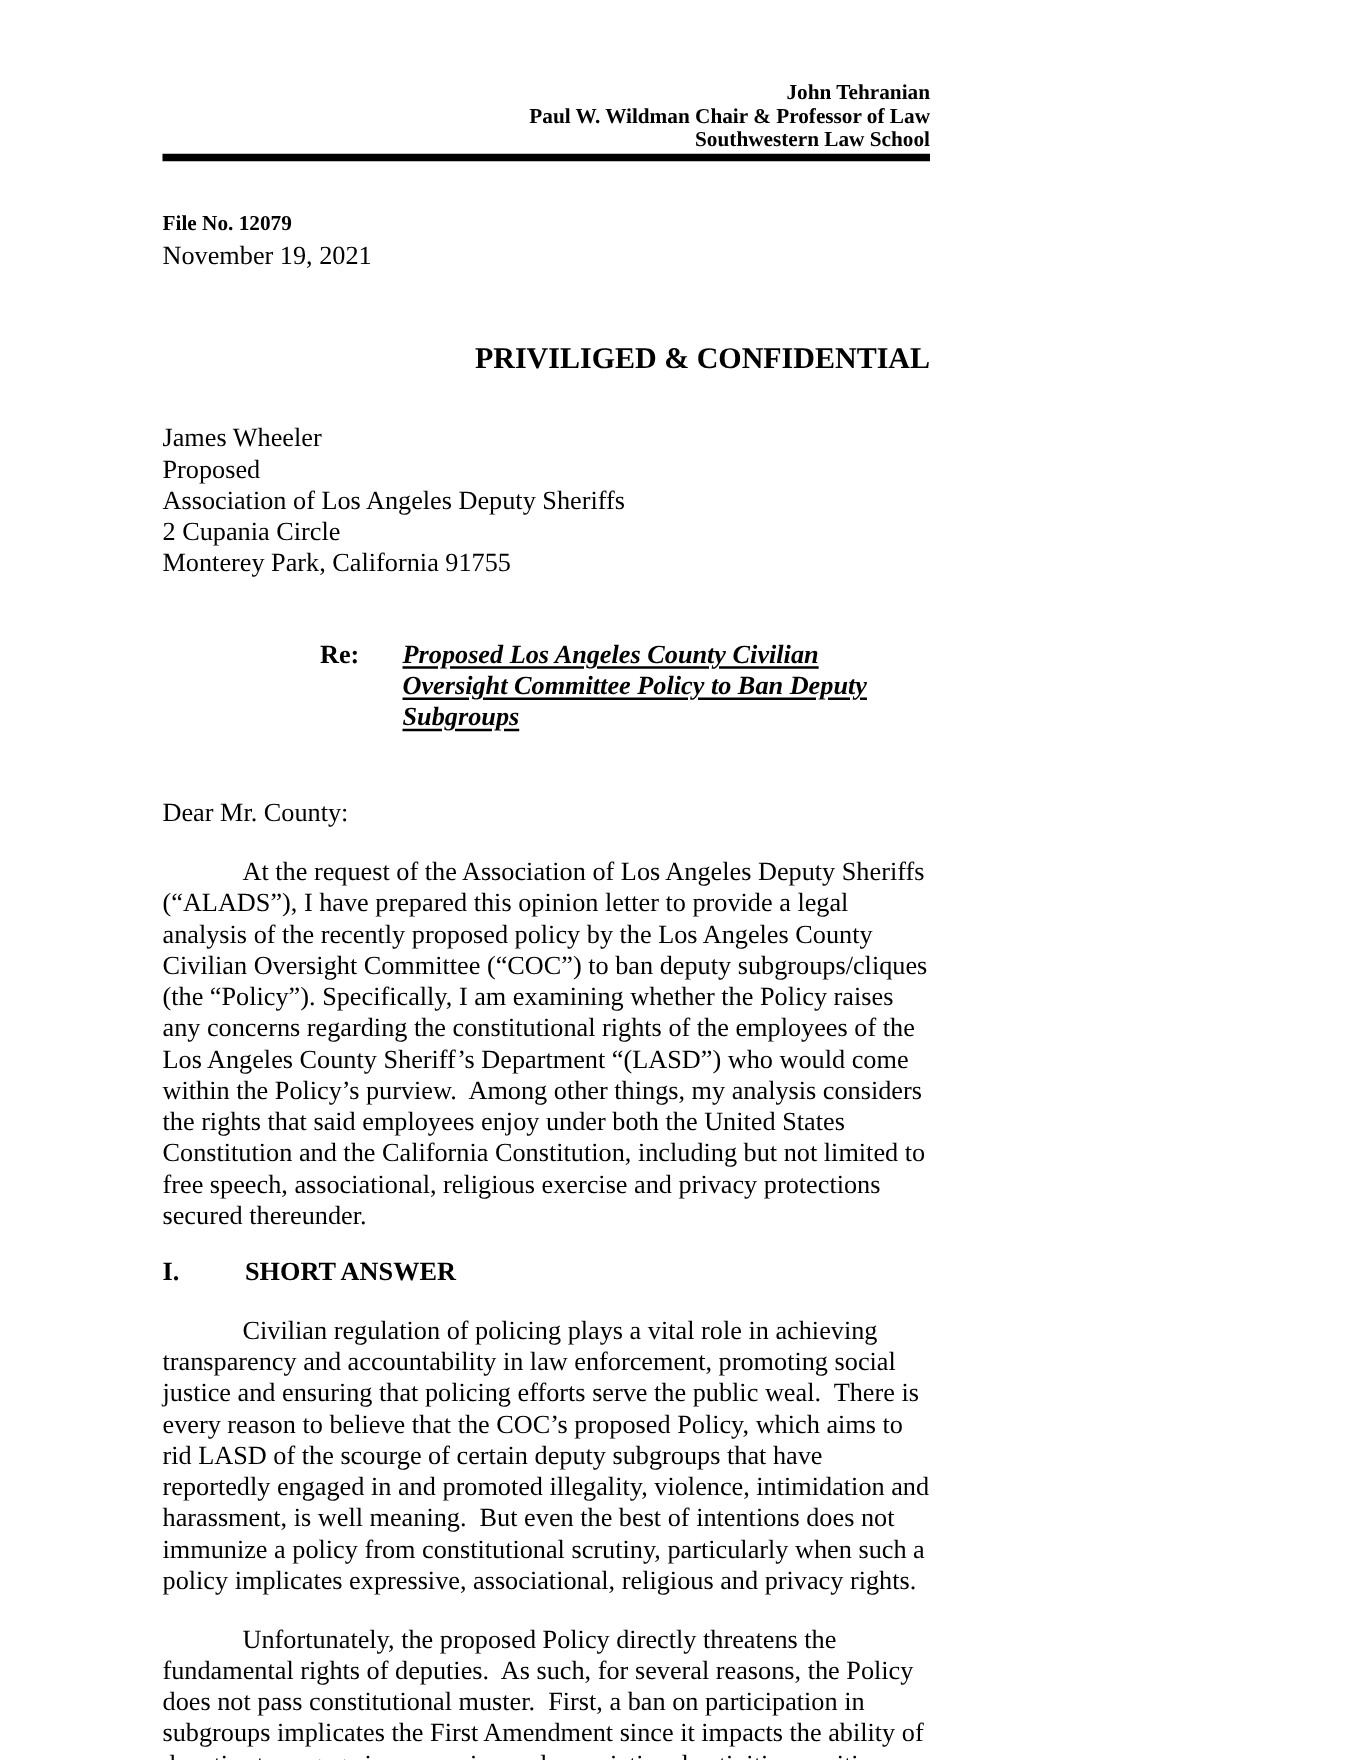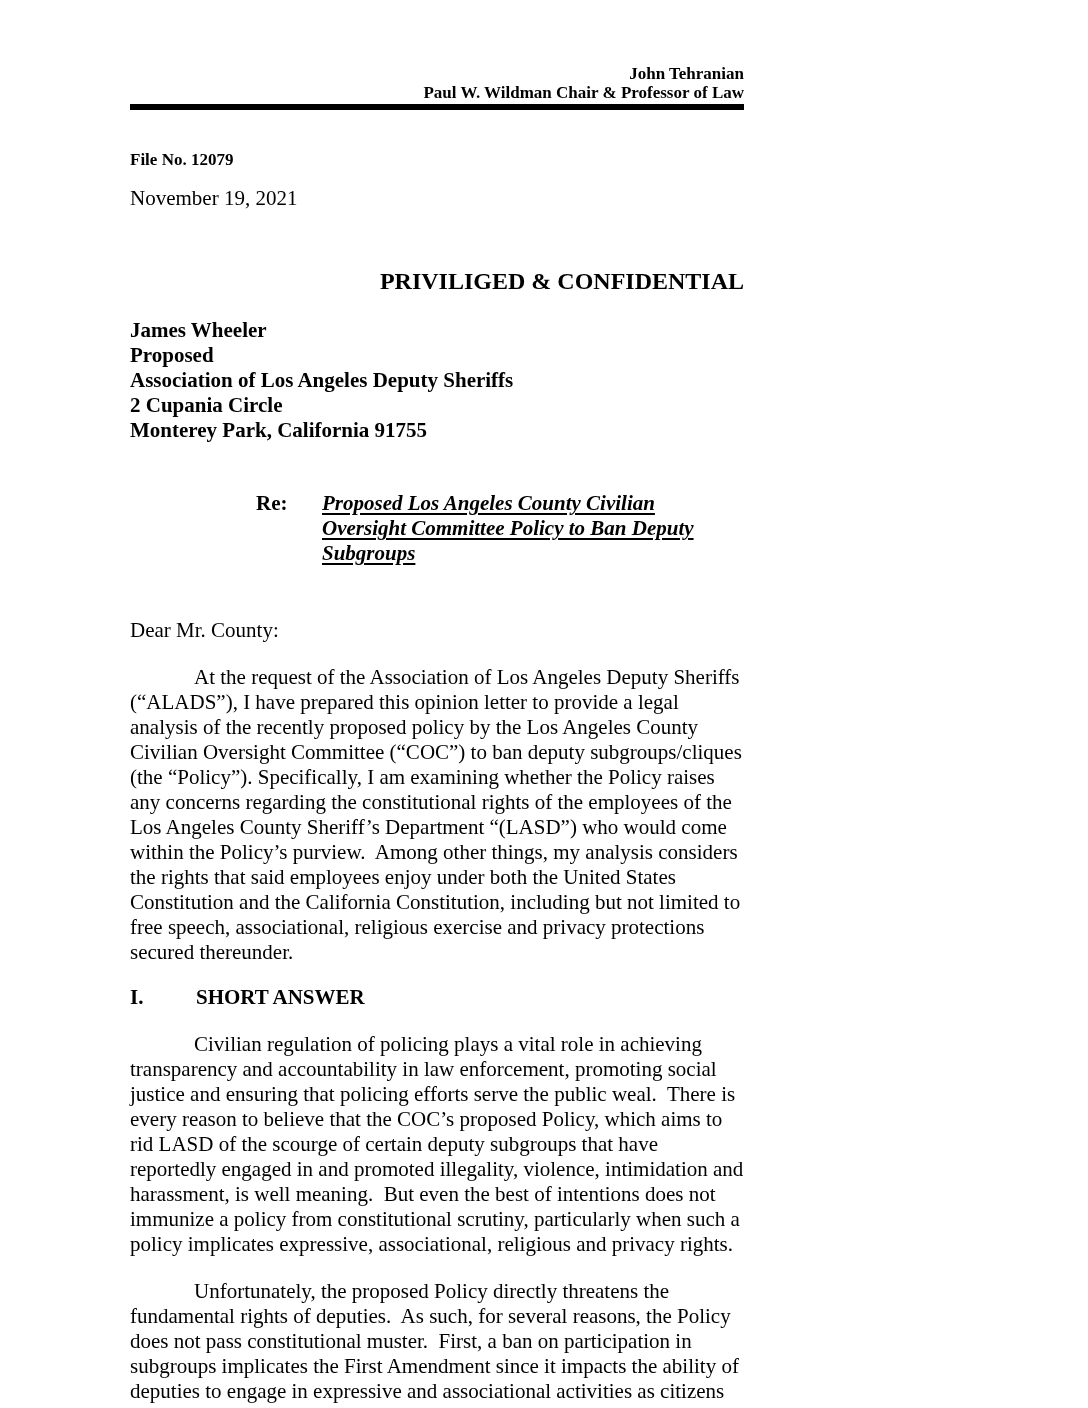--- a/index.html
+++ b/index.html
@@ -32,32 +32,31 @@
     margin-top: 2px;
   }
   .file-no {
     text-align: left;
     font-weight: bold;
     font-size: 17px;
     line-height: 20px;
     margin-top: 40px;
   }
   .date-line {
-    margin-top: 16px;
+    margin-top: 3px;
   }
   .doc-title {
     text-align: right;
     font-weight: bold;
     font-size: 24px;
     line-height: 29px;
     margin: 56px 0 0 0;
   }
   .recipient {
-    margin-top: 22px;
-    font-weight: bold;
+    margin-top: 36px;
   }
   .re-block {
     display: flex;
     margin-top: 48px;
     padding-left: 126px;
   }
   .re-label {
     font-weight: bold;
     width: 66px;
     flex: none;
@@ -89,20 +88,21 @@
   }
 </style>
 </head>
 <body>
 
 <div class="page">
 
   <div class="letterhead">
     <div>John Tehranian</div>
     <div>Paul W. Wildman Chair &amp; Professor of Law</div>
+    <div>Southwestern Law School</div>
   </div>
 
   <div class="letterhead-rule"></div>
 
   <div class="file-no">File No. 12079</div>
 
   <div class="date-line">November 19, 2021</div>
 
   <div class="doc-title">PRIVILIGED &amp; CONFIDENTIAL</div>
 

